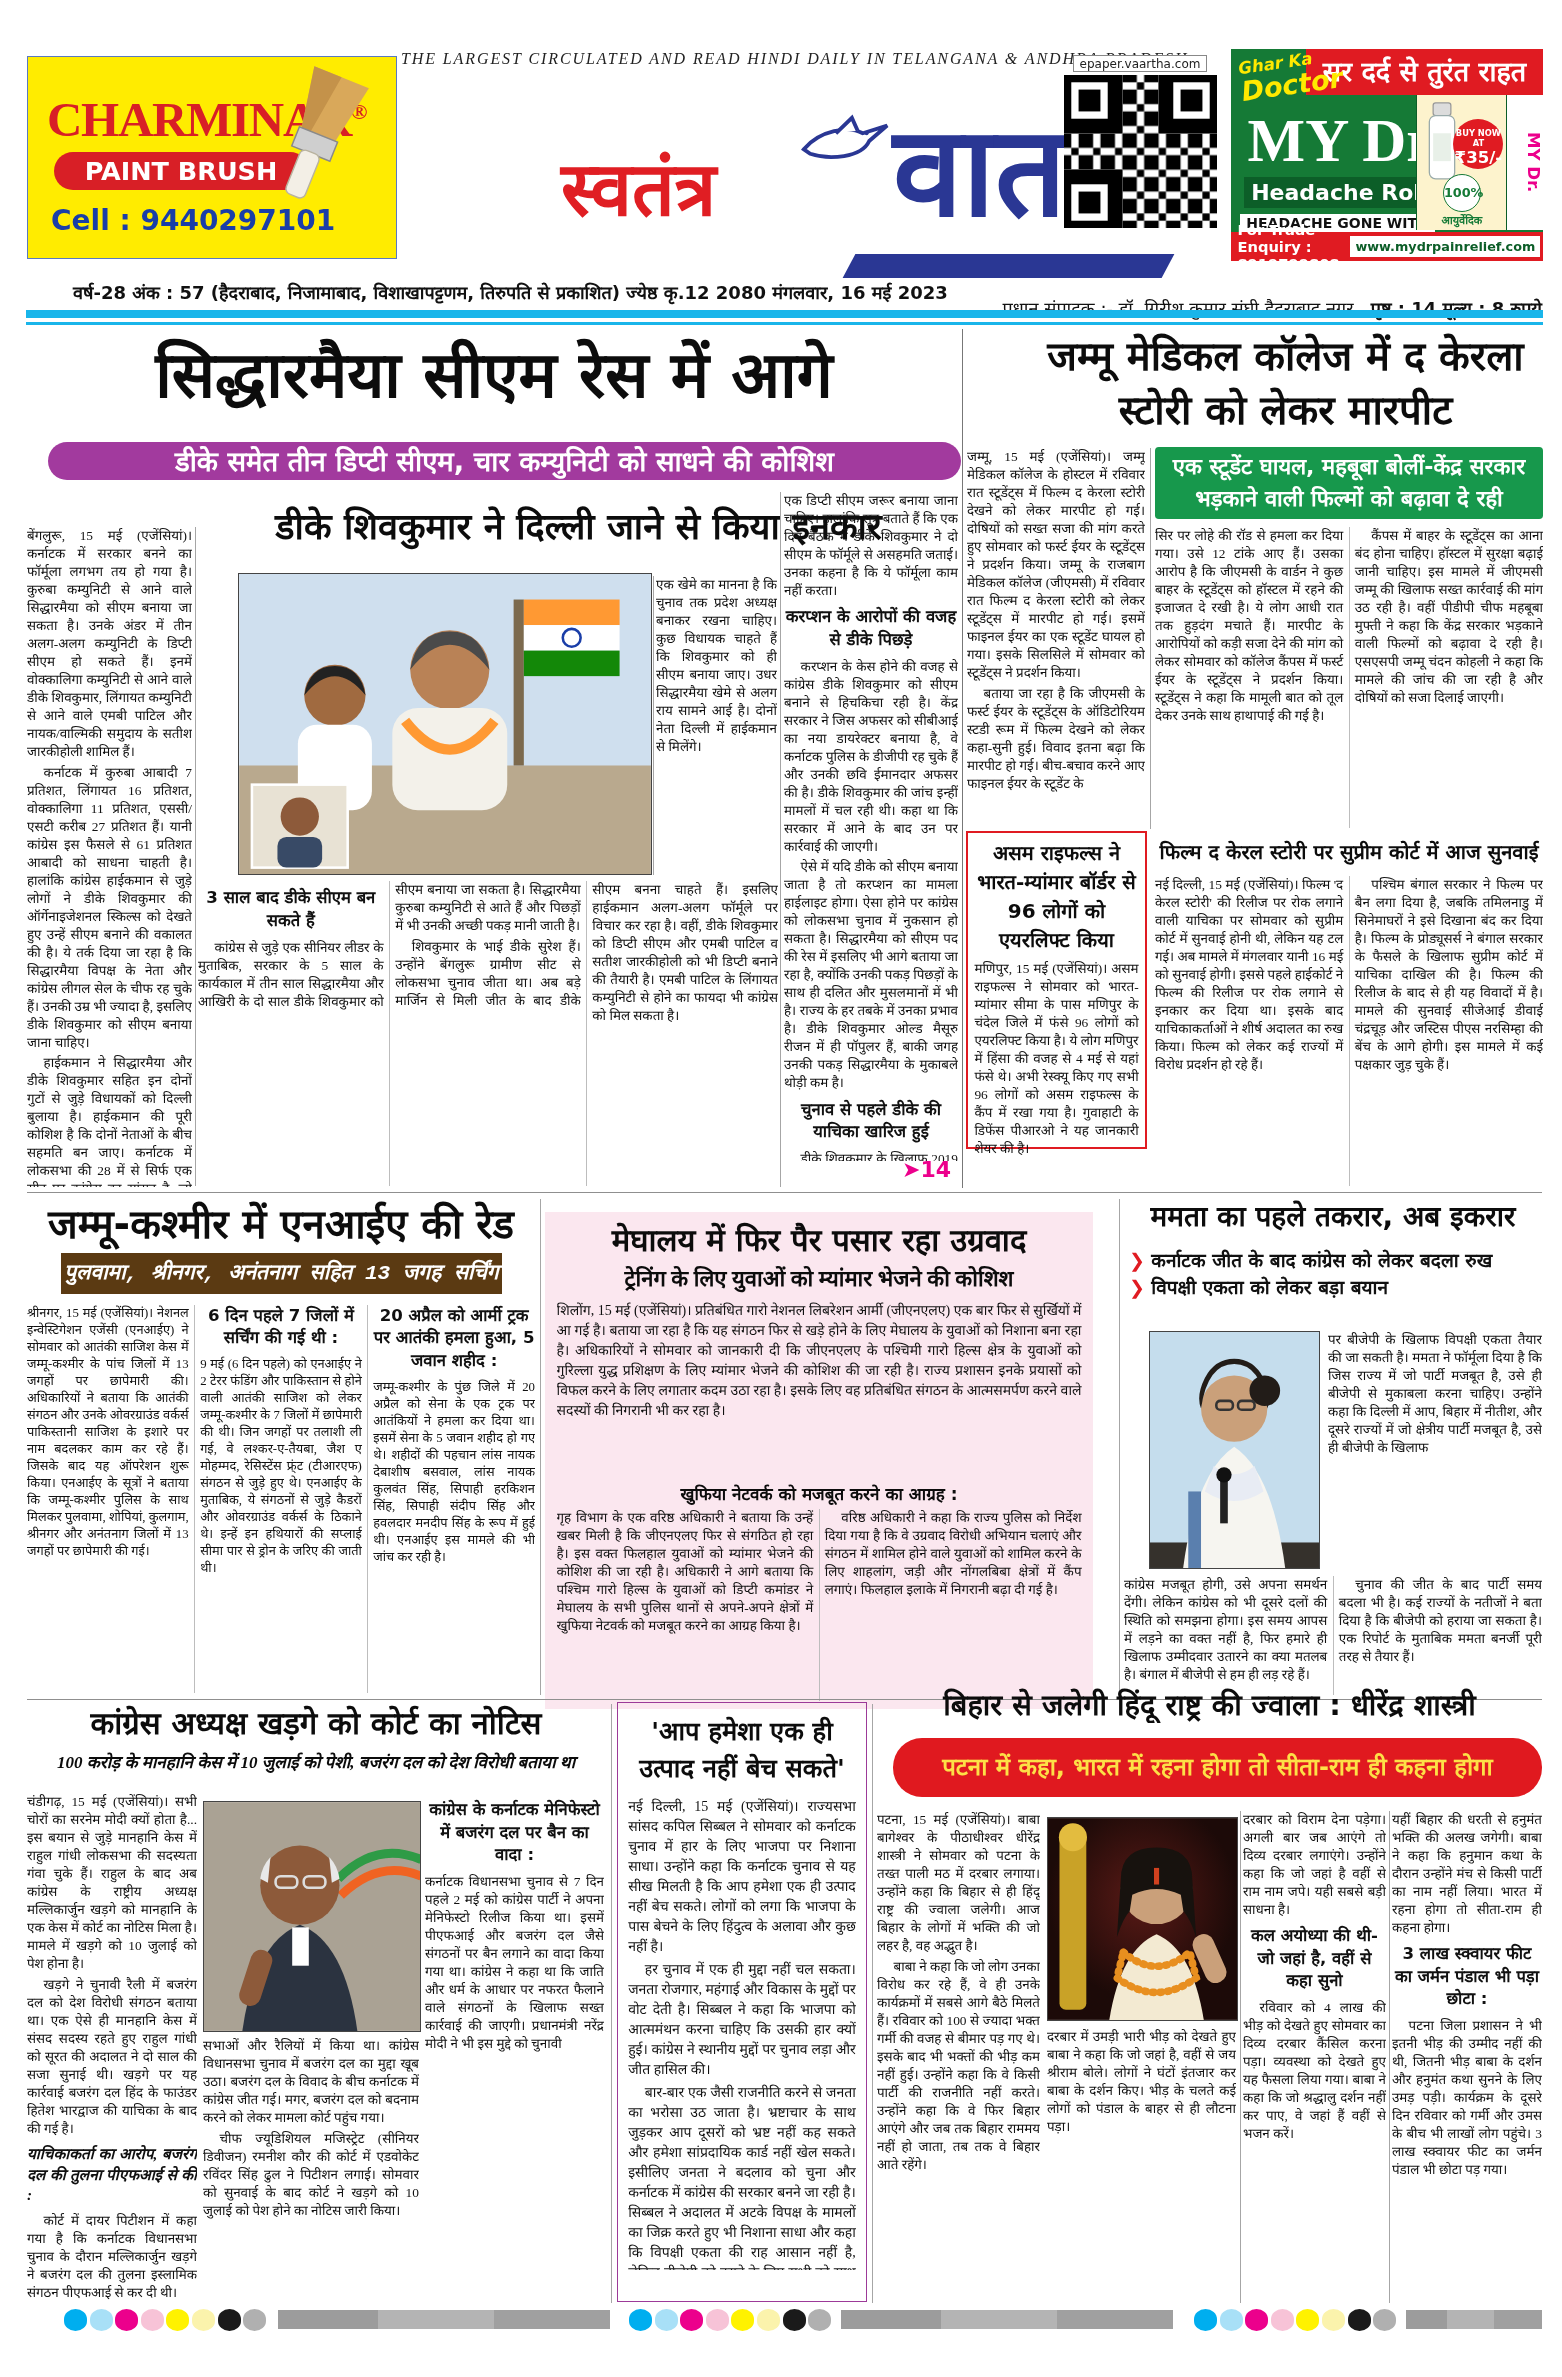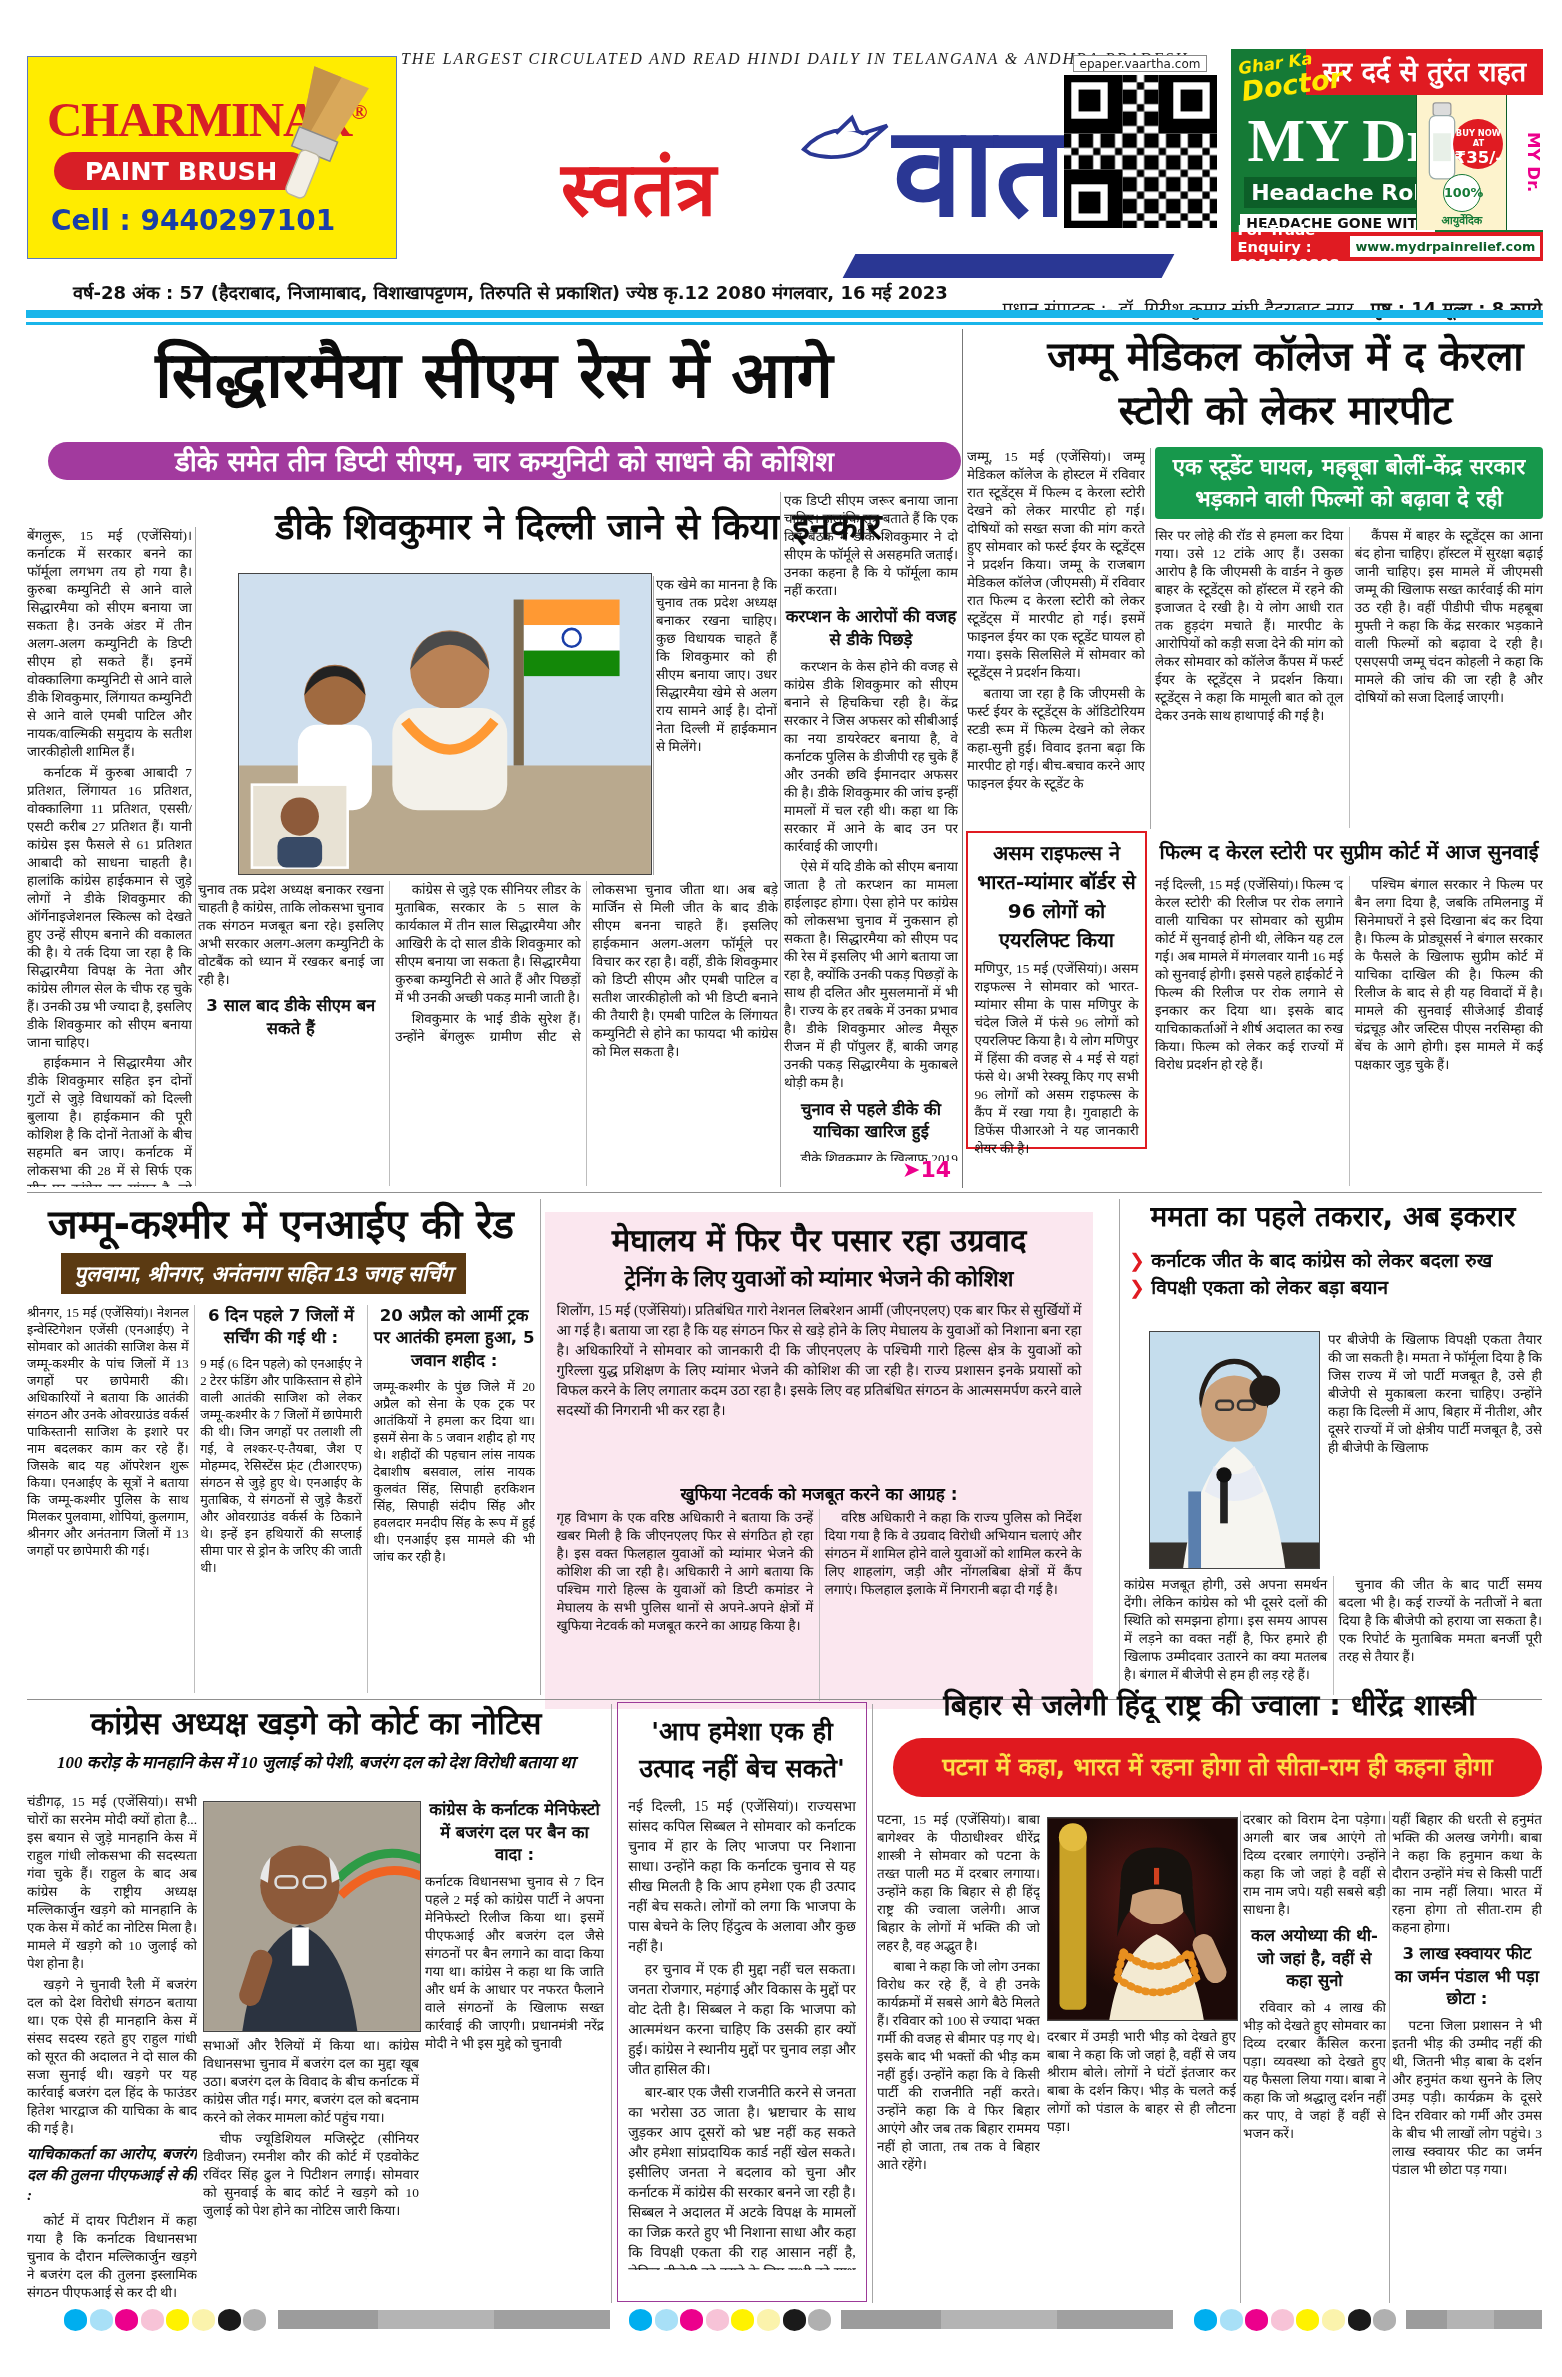--- a/index.html
+++ b/index.html
@@ -190,21 +190,20 @@
   <div class="abs body" style="left:784px;top:492px;width:174px;height:669px">
       <p class="lede">एक डिप्टी सीएम जरूर बनाया जाना चाहिए। हालांकि सूत्र बताते हैं कि एक दिन बैठक में डीके शिवकुमार ने दो सीएम के फॉर्मूले से असहमति जताई। उनका कहना है कि ये फॉर्मूला काम नहीं करता।</p>
       <p class="bhead">करप्शन के आरोपों की वजह से डीके पिछड़े</p>
       <p class="para">करप्शन के केस होने की वजह से कांग्रेस डीके शिवकुमार को सीएम बनाने से हिचकिचा रही है। केंद्र सरकार ने जिस अफसर को सीबीआई का नया डायरेक्टर बनाया है, वे कर्नाटक पुलिस के डीजीपी रह चुके हैं और उनकी छवि ईमानदार अफसर की है। डीके शिवकुमार की जांच इन्हीं मामलों में चल रही थी। कहा था कि सरकार में आने के बाद उन पर कार्रवाई की जाएगी।</p>
       <p class="para">ऐसे में यदि डीके को सीएम बनाया जाता है तो करप्शन का मामला हाईलाइट होगा। ऐसा होने पर कांग्रेस को लोकसभा चुनाव में नुकसान हो सकता है। सिद्धारमैया को सीएम पद की रेस में इसलिए भी आगे बताया जा रहा है, क्योंकि उनकी पकड़ पिछड़ों के साथ ही दलित और मुसलमानों में भी है। राज्य के हर तबके में उनका प्रभाव है। डीके शिवकुमार ओल्ड मैसूरु रीजन में ही पॉपुलर हैं, बाकी जगह उनकी पकड़ सिद्धारमैया के मुकाबले थोड़ी कम है।</p>
       <p class="bhead">चुनाव से पहले डीके की याचिका खारिज हुई</p>
       <p class="para">डीके शिवकुमार के खिलाफ 2019 में जांच शुरू हुई थी।</p>
     </div>
   <span class="abs marker" style="left:902px;top:1157px">➤14</span>
   <div class="abs body c3" style="left:198px;top:881px;width:580px;height:305px">
-      <p class="lede">चुनाव तक प्रदेश अध्यक्ष बनाकर रखना चाहती है कांग्रेस, ताकि लोकसभा चुनाव तक संगठन मजबूत बना रहे। इसलिए अभी सरकार अलग-अलग कम्युनिटी के वोटबैंक को ध्यान में रखकर बनाई जा रही है।</p>
       <p class="bhead">3 साल बाद डीके सीएम बन सकते हैं</p>
       <p class="para">कांग्रेस से जुड़े एक सीनियर लीडर के मुताबिक, सरकार के 5 साल के कार्यकाल में तीन साल सिद्धारमैया और आखिरी के दो साल डीके शिवकुमार को सीएम बनाया जा सकता है। सिद्धारमैया कुरुबा कम्युनिटी से आते हैं और पिछड़ों में भी उनकी अच्छी पकड़ मानी जाती है।</p>
       <p class="para">शिवकुमार के भाई डीके सुरेश हैं। उन्होंने बेंगलुरू ग्रामीण सीट से लोकसभा चुनाव जीता था। अब बड़े मार्जिन से मिली जीत के बाद डीके सीएम बनना चाहते हैं। इसलिए हाईकमान अलग-अलग फॉर्मूले पर विचार कर रहा है। वहीं, डीके शिवकुमार को डिप्टी सीएम और एमबी पाटिल व सतीश जारकीहोली को भी डिप्टी बनाने की तैयारी है। एमबी पाटिल के लिंगायत कम्युनिटी से होने का फायदा भी कांग्रेस को मिल सकता है।</p>
     </div>
 
   <div class="vline" style="left:195px;top:527px;height:659px"></div>
   <div class="vline" style="left:653px;top:576px;height:299px"></div>
   <div class="vline" style="left:780px;top:492px;height:695px"></div>
   <div class="vline" style="left:962px;top:329px;height:859px;background:#777"></div>
 
@@ -229,21 +228,21 @@
 
   <div class="abs hl" style="left:1155px;top:840px;width:388px;font-size:20px;white-space:nowrap;overflow:hidden">फिल्म द केरल स्टोरी पर सुप्रीम कोर्ट में आज सुनवाई</div>
   <div class="abs body c2" style="left:1155px;top:876px;width:388px;height:310px">
       <p class="lede">नई दिल्ली, 15 मई (एजेंसियां)। फिल्म 'द केरल स्टोरी' की रिलीज पर रोक लगाने वाली याचिका पर सोमवार को सुप्रीम कोर्ट में सुनवाई होनी थी, लेकिन यह टल गई। अब मामले में मंगलवार यानी 16 मई को सुनवाई होगी। इससे पहले हाईकोर्ट ने फिल्म की रिलीज पर रोक लगाने से इनकार कर दिया था। इसके बाद याचिकाकर्ताओं ने शीर्ष अदालत का रुख किया। फिल्म को लेकर कई राज्यों में विरोध प्रदर्शन हो रहे हैं।</p>
       <p class="para">पश्चिम बंगाल सरकार ने फिल्म पर बैन लगा दिया है, जबकि तमिलनाडु में सिनेमाघरों ने इसे दिखाना बंद कर दिया है। फिल्म के प्रोड्यूसर्स ने बंगाल सरकार के फैसले के खिलाफ सुप्रीम कोर्ट में याचिका दाखिल की है। फिल्म की रिलीज के बाद से ही यह विवादों में है। मामले की सुनवाई सीजेआई डीवाई चंद्रचूड़ और जस्टिस पीएस नरसिम्हा की बेंच के आगे होगी। इस मामले में कई पक्षकार जुड़ चुके हैं।</p>
     </div>
 
   <div class="hline" style="left:27px;top:1192px;width:1515px"></div>
 
   <div class="abs hl" style="left:27px;top:1199px;width:508px;font-size:40px">जम्मू-कश्मीर में एनआईए की रेड</div>
-  <div class="abs brownbar" style="left:61px;top:1253px;width:405px;height:41px;font-size:21px;line-height:41px;font-family:Liberation Sans, sans-serif">पुलवामा, श्रीनगर, अनंतनाग सहित 13 जगह सर्चिंग</div>
+  <div class="abs brownbar" style="left:61px;top:1253px;width:441px;height:41px;font-size:21px;line-height:41px;font-family:Liberation Mono, monospace">पुलवामा, श्रीनगर, अनंतनाग सहित 13 जगह सर्चिंग</div>
   <div class="abs body c3" style="left:27px;top:1305px;width:508px;height:388px;font-size:12.8px;line-height:17px">
       <p class="lede">श्रीनगर, 15 मई (एजेंसियां)। नेशनल इन्वेस्टिगेशन एजेंसी (एनआईए) ने सोमवार को आतंकी साजिश केस में जम्मू-कश्मीर के पांच जिलों में 13 जगहों पर छापेमारी की। अधिकारियों ने बताया कि आतंकी संगठन और उनके ओवरग्राउंड वर्कर्स पाकिस्तानी साजिश के इशारे पर नाम बदलकर काम कर रहे हैं। जिसके बाद यह ऑपरेशन शुरू किया। एनआईए के सूत्रों ने बताया कि जम्मू-कश्मीर पुलिस के साथ मिलकर पुलवामा, शोपियां, कुलगाम, श्रीनगर और अनंतनाग जिलों में 13 जगहों पर छापेमारी की गई।</p>
       <p class="bhead">6 दिन पहले 7 जिलों में सर्चिंग की गई थी :</p>
       <p class="lede">9 मई (6 दिन पहले) को एनआईए ने 2 टेरर फंडिंग और पाकिस्तान से होने वाली आतंकी साजिश को लेकर जम्मू-कश्मीर के 7 जिलों में छापेमारी की थी। जिन जगहों पर तलाशी ली गई, वे लश्कर-ए-तैयबा, जैश ए मोहम्मद, रेसिस्टेंस फ्र्ंट (टीआरएफ) संगठन से जुड़े हुए थे। एनआईए के मुताबिक, ये संगठनों से जुड़े कैडरों और ओवरग्राउंड वर्कर्स के ठिकाने थे। इन्हें इन हथियारों की सप्लाई सीमा पार से ड्रोन के जरिए की जाती थी।</p>
       <p class="bhead">20 अप्रैल को आर्मी ट्रक पर आतंकी हमला हुआ, 5 जवान शहीद :</p>
       <p class="lede">जम्मू-कश्मीर के पुंछ जिले में 20 अप्रैल को सेना के एक ट्रक पर आतंकियों ने हमला कर दिया था। इसमें सेना के 5 जवान शहीद हो गए थे। शहीदों की पहचान लांस नायक देबाशीष बसवाल, लांस नायक कुलवंत सिंह, सिपाही हरकिशन सिंह, सिपाही संदीप सिंह और हवलदार मनदीप सिंह के रूप में हुई थी। एनआईए इस मामले की भी जांच कर रही है।</p>
     </div>
   <div class="vline" style="left:540px;top:1199px;height:496px"></div>
 
   <div class="abs pinkbox" style="left:545px;top:1212px;width:548px;height:497px;box-sizing:border-box;padding:9px 11.5px">

